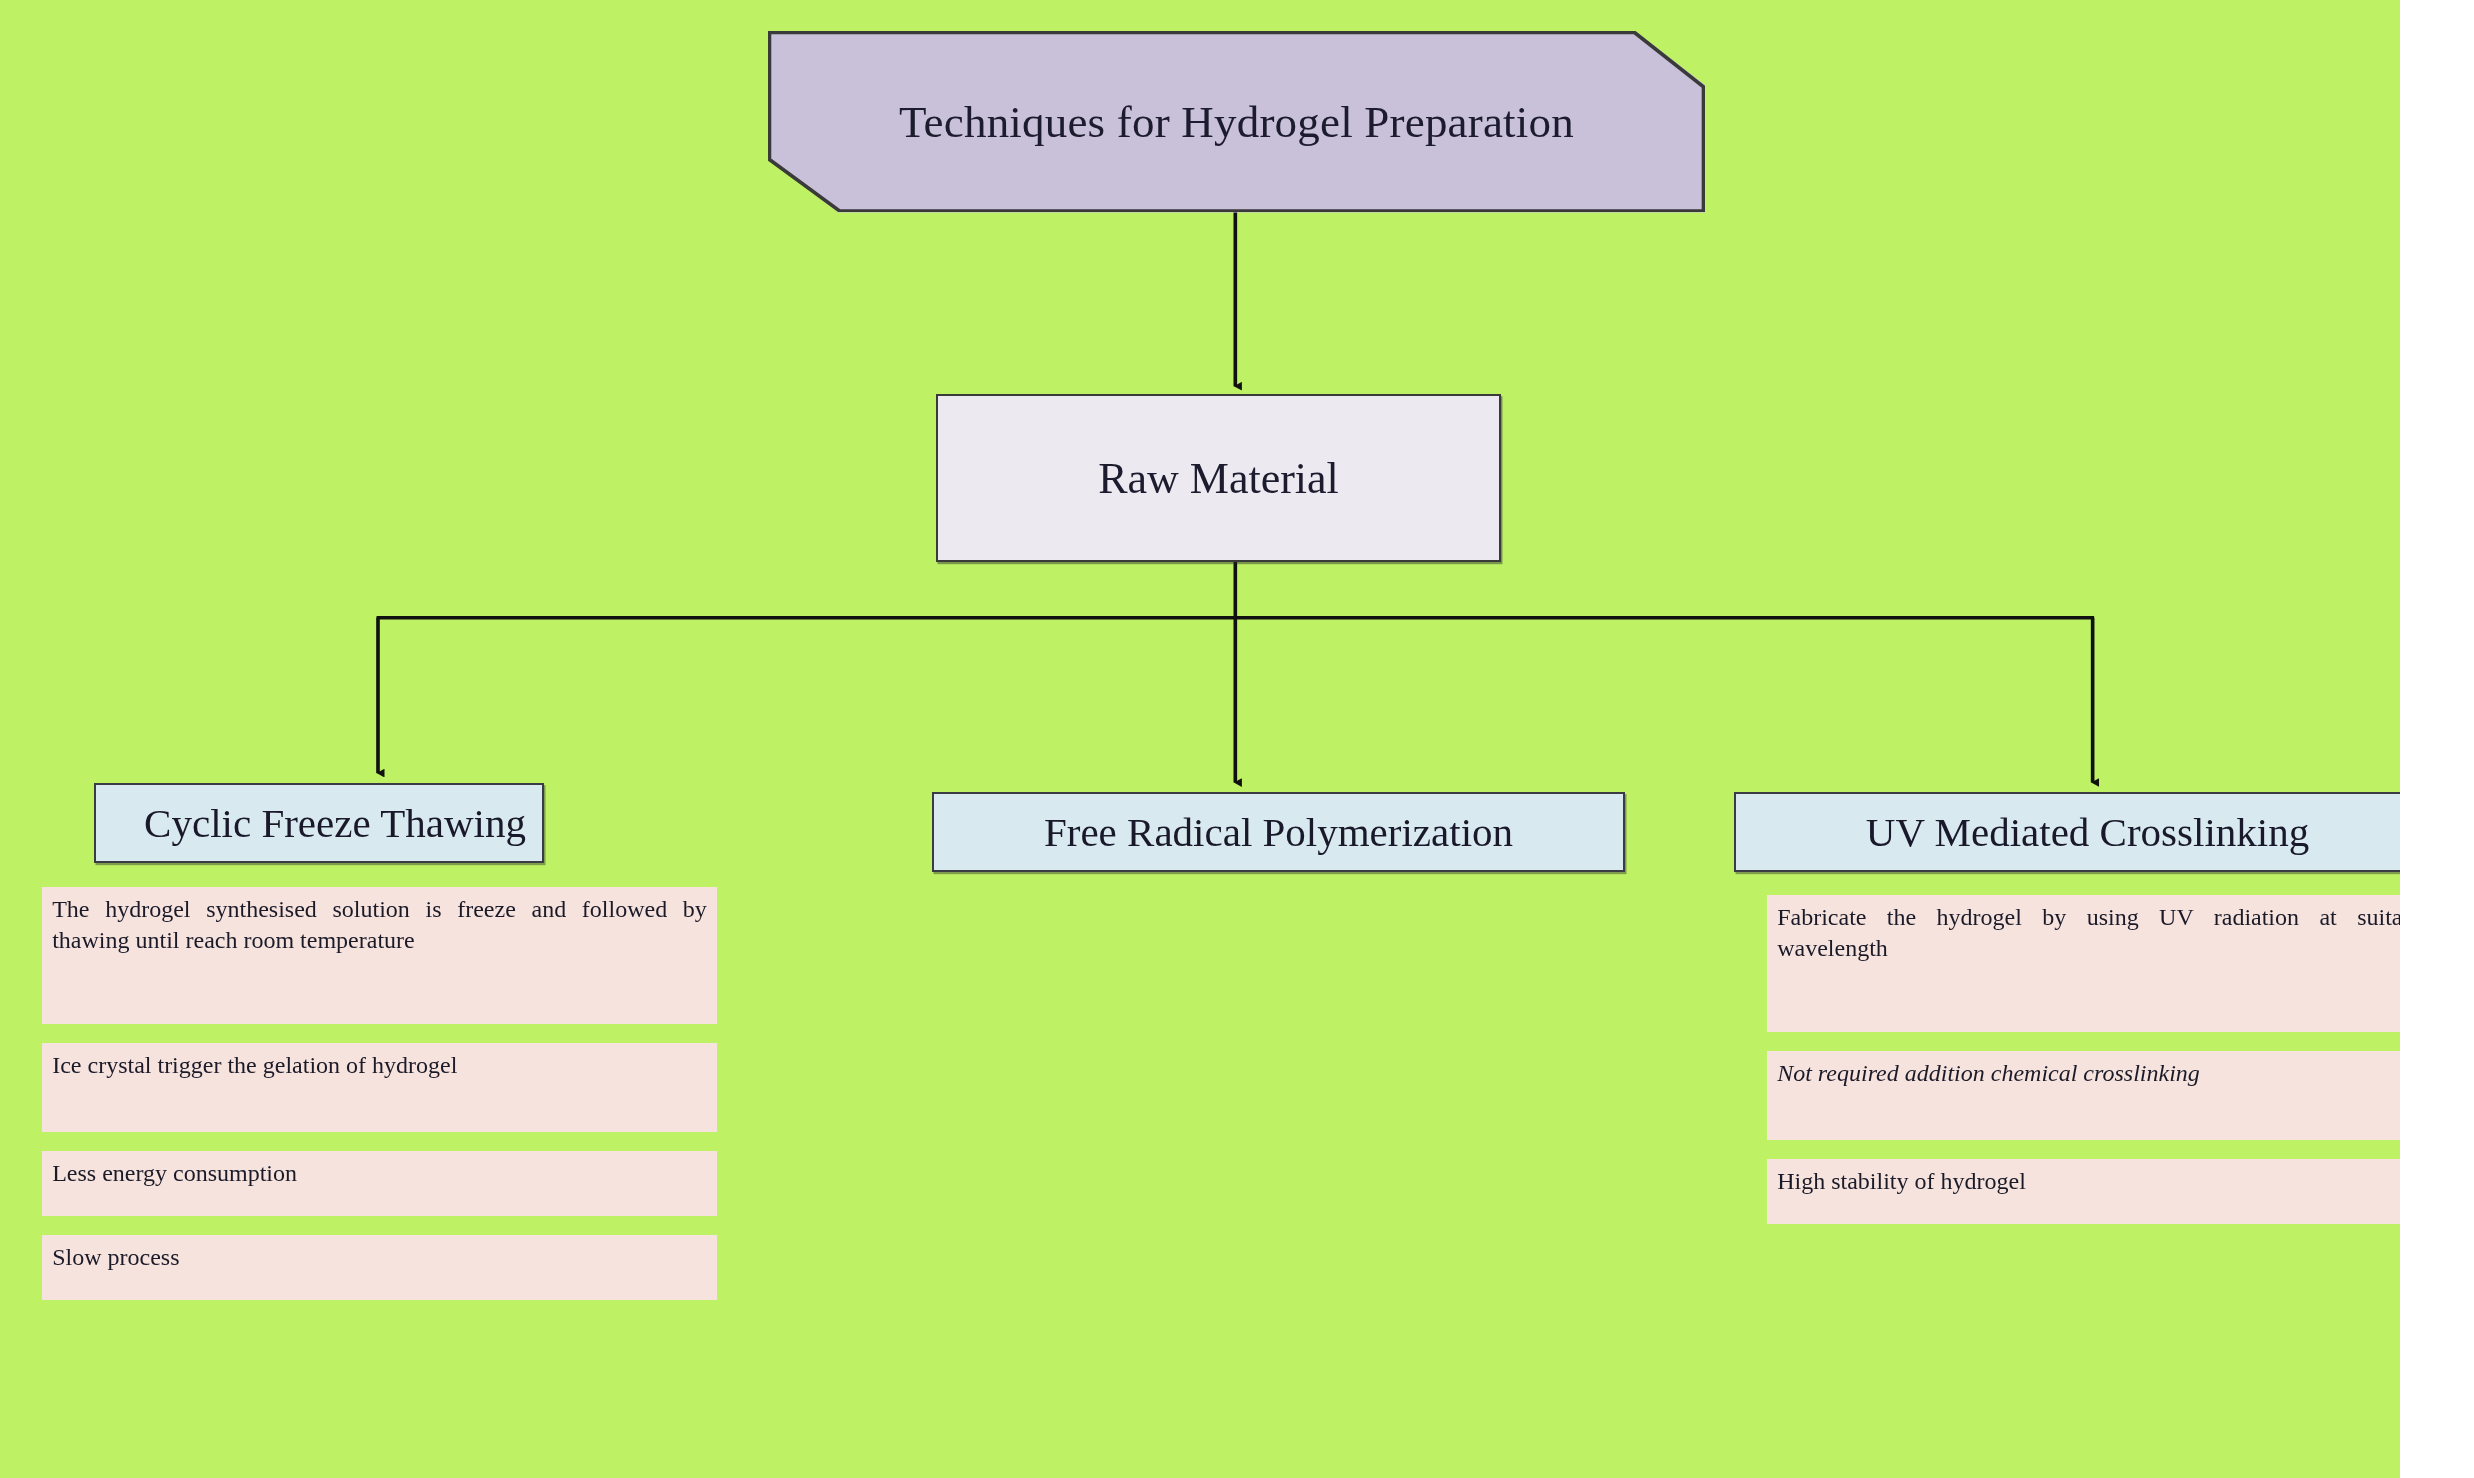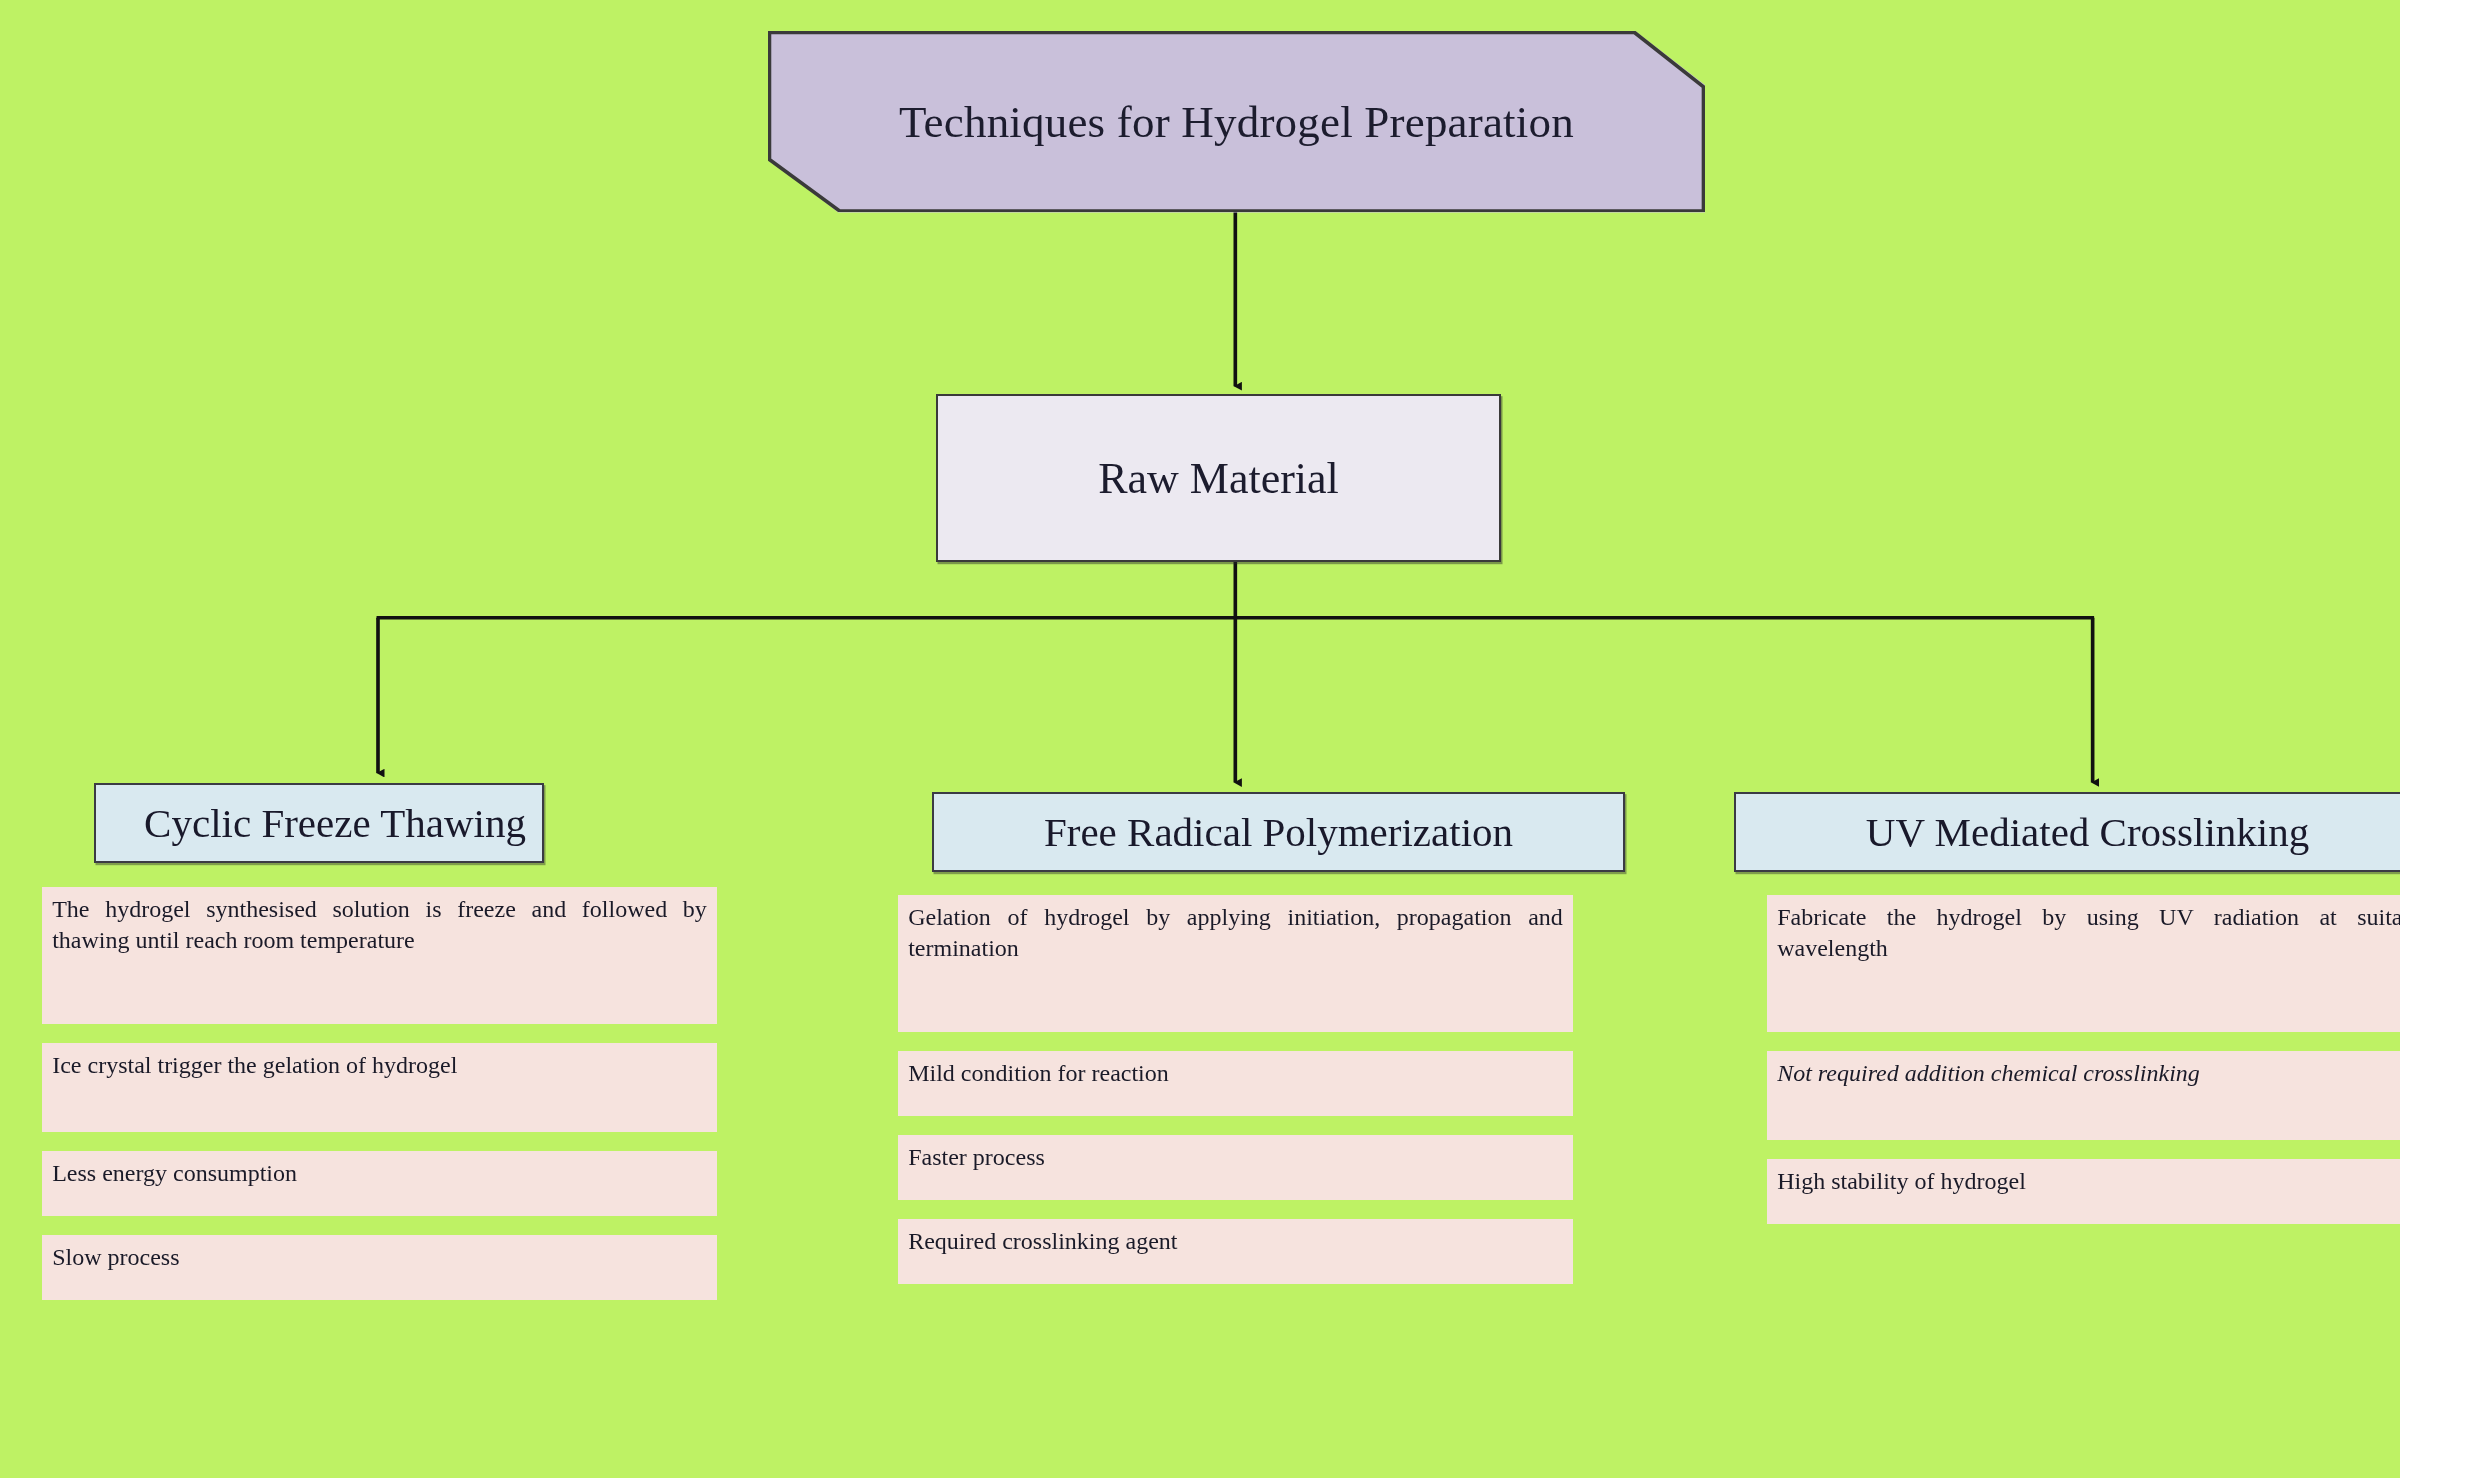--- a/index.html
+++ b/index.html
@@ -157,26 +157,20 @@
     <div class="bullet-box" style="height:89px;"> Ice crystal trigger the gelation of hydrogel</div>
     <div class="bullet-box one-line" style="height:65px;">Less energy consumption</div>
     <div class="bullet-box one-line" style="height:65px;">Slow process</div>
   </div>
 
   <div class="column" style="left:932px; top:792px; width:693px;">
     <div class="col-head" style="width:693px; height:80px;">
       <span class="lbl">Free Radical Polymerization</span>
     </div>
   </div>
-  <div class="column" style="left:898px; top:895px; width:675px;">
-    <div class="bullet-box" style="height:137px;">Gelation of hydrogel by applying initiation, propagation and termination</div>
-    <div class="bullet-box one-line" style="height:65px;">Mild condition for reaction</div>
-    <div class="bullet-box one-line" style="height:65px;">Faster process</div>
-    <div class="bullet-box one-line" style="height:65px;">Required crosslinking agent</div>
-  </div>
 
   <div class="column" style="left:1734px; top:792px; width:707px;">
     <div class="col-head" style="width:707px; height:80px;">
       <span class="lbl">UV Mediated Crosslinking</span>
     </div>
   </div>
   <div class="column" style="left:1767px; top:895px; width:675px;">
     <div class="bullet-box" style="height:137px;">Fabricate the hydrogel by using UV radiation at suitable wavelength</div>
     <div class="bullet-box" style="height:89px;font-style:italic;">Not required addition chemical crosslinking</div>
     <div class="bullet-box one-line" style="height:65px;">High stability of hydrogel</div>

